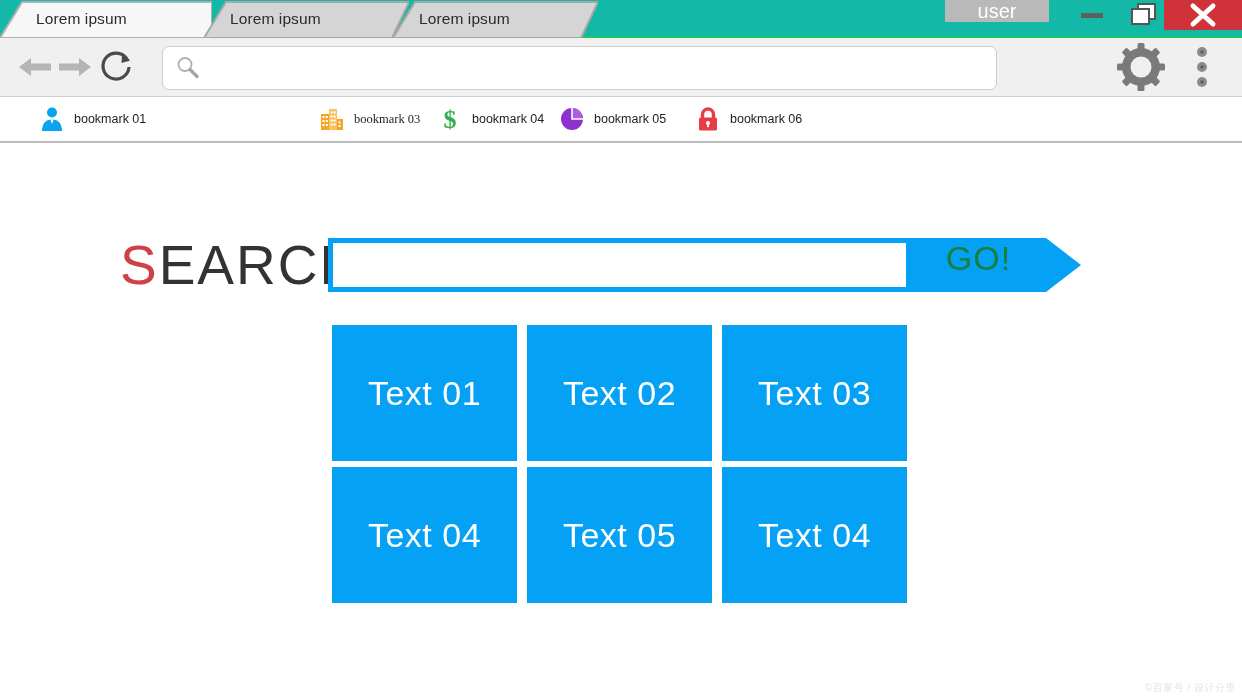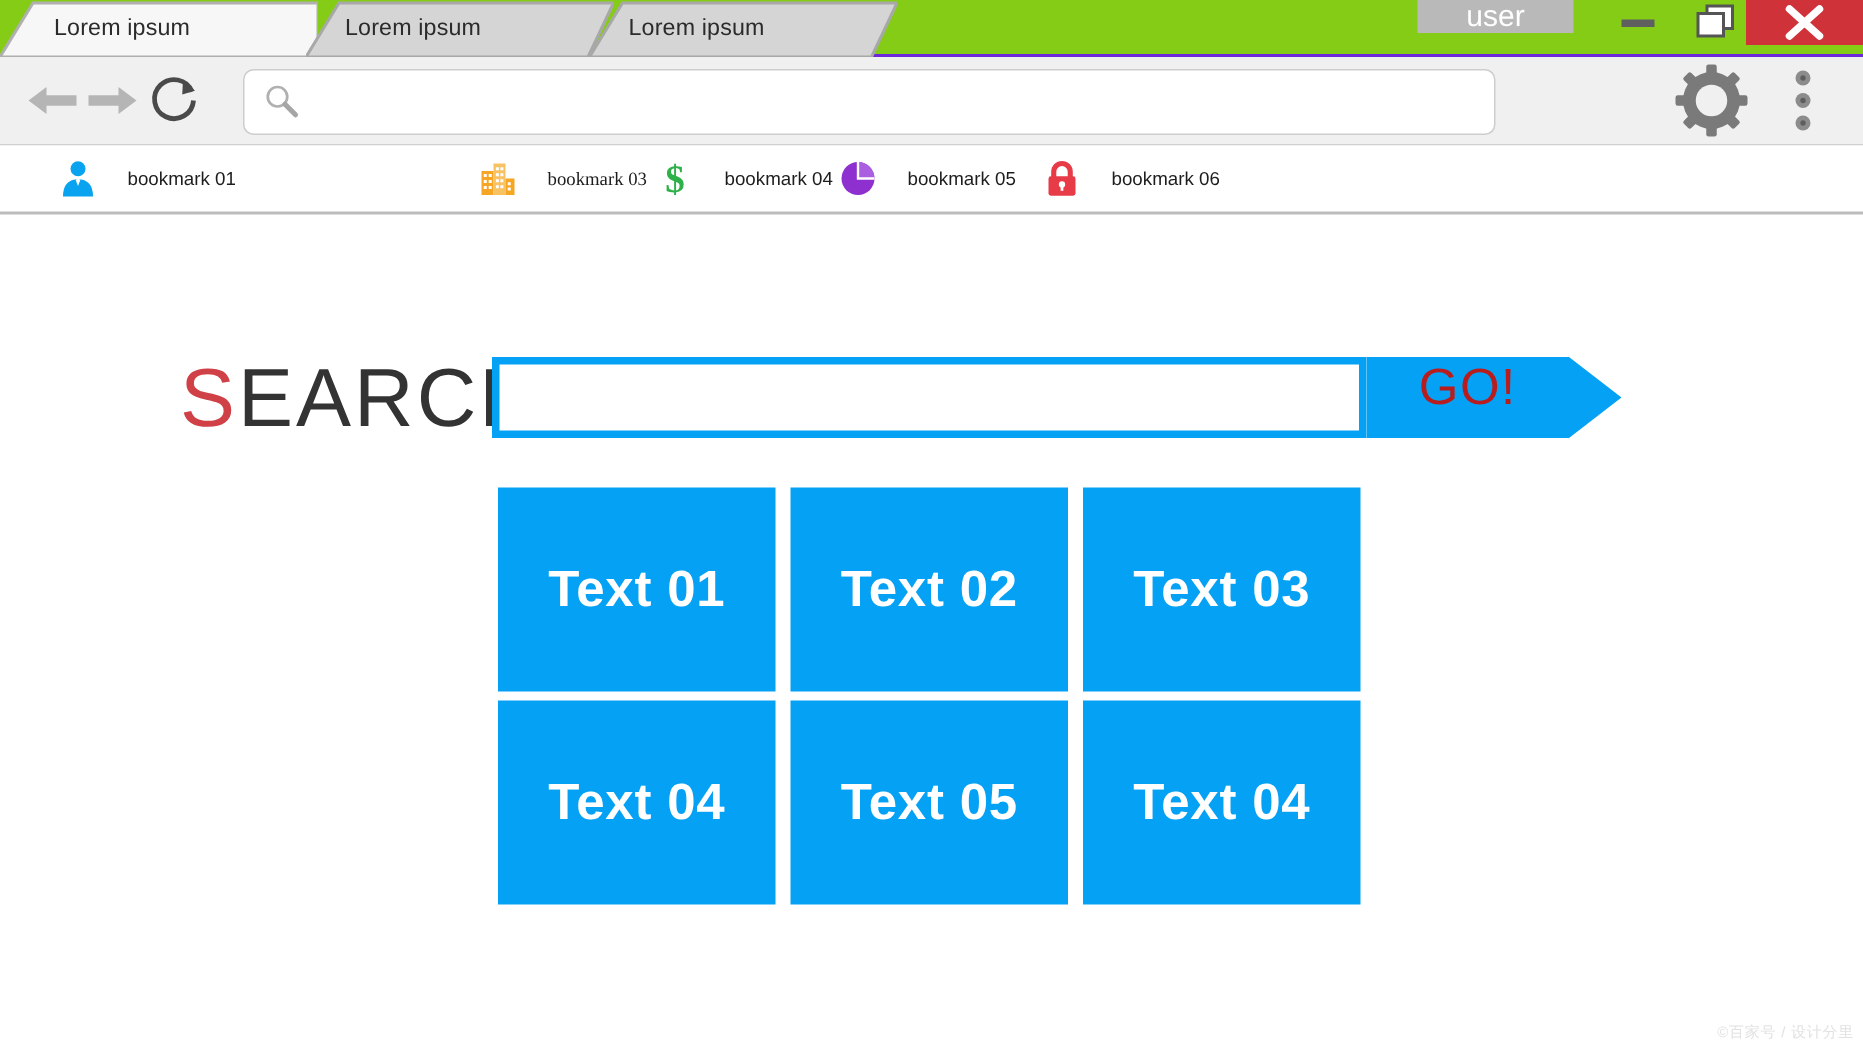--- a/index.html
+++ b/index.html
@@ -19,22 +19,22 @@
   .browser-chrome {
     position: absolute;
     top: 0; left: 0;
     width: 1242px;
   }
 
   
   .tab-strip {
     position: relative;
     height: 38px;
-    background: #84cc16;
-    border-bottom: 2px solid #6d28d9;
+    background: #14b8a6;
+    border-bottom: 2px solid #22c55e;
     box-sizing: border-box;
   }
   .tab {
     position: absolute;
     top: 0;
     height: 38px;
     box-sizing: border-box;
     display: flex;
     align-items: center;
   }
@@ -168,21 +168,21 @@
     background: #ffffff;
     border-bottom: 2px solid #bcbcbc;
     box-sizing: border-box;
   }
   .bookmark {
     position: absolute;
     top: 0;
     height: 44px;
     display: flex;
     align-items: center;
-    gap: 19px;
+    gap: 8px;
   }
   .bookmark-label {
     font-size: 12.5px;
     color: #1d1d1d;
     white-space: nowrap;
   }
   .bm-icon {
     width: 28px;
     height: 28px;
     display: flex;
@@ -256,37 +256,36 @@
   }
   .go-button svg { display: block; }
   .go-label {
     position: absolute;
     left: 0; top: 0;
     width: 135px;
     height: 40px;
     display: flex;
     align-items: center;
     justify-content: center;
-    color: #b91c1c;
+    color: #15803d;
     font-size: 34px;
     letter-spacing: 1px;
   }
 
   
   .tiles {
     position: absolute;
     left: 332px;
     top: 181px;
     width: 576px;
   }
   .tile-row {
     display: flex;
     gap: 10px;
     margin-bottom: 6px;
-    font-weight: bold;
   }
   .tile {
     width: 185px;
     height: 136px;
     background: #05a1f4;
     display: flex;
     align-items: center;
     justify-content: center;
     color: #ffffff;
     font-size: 34px;

